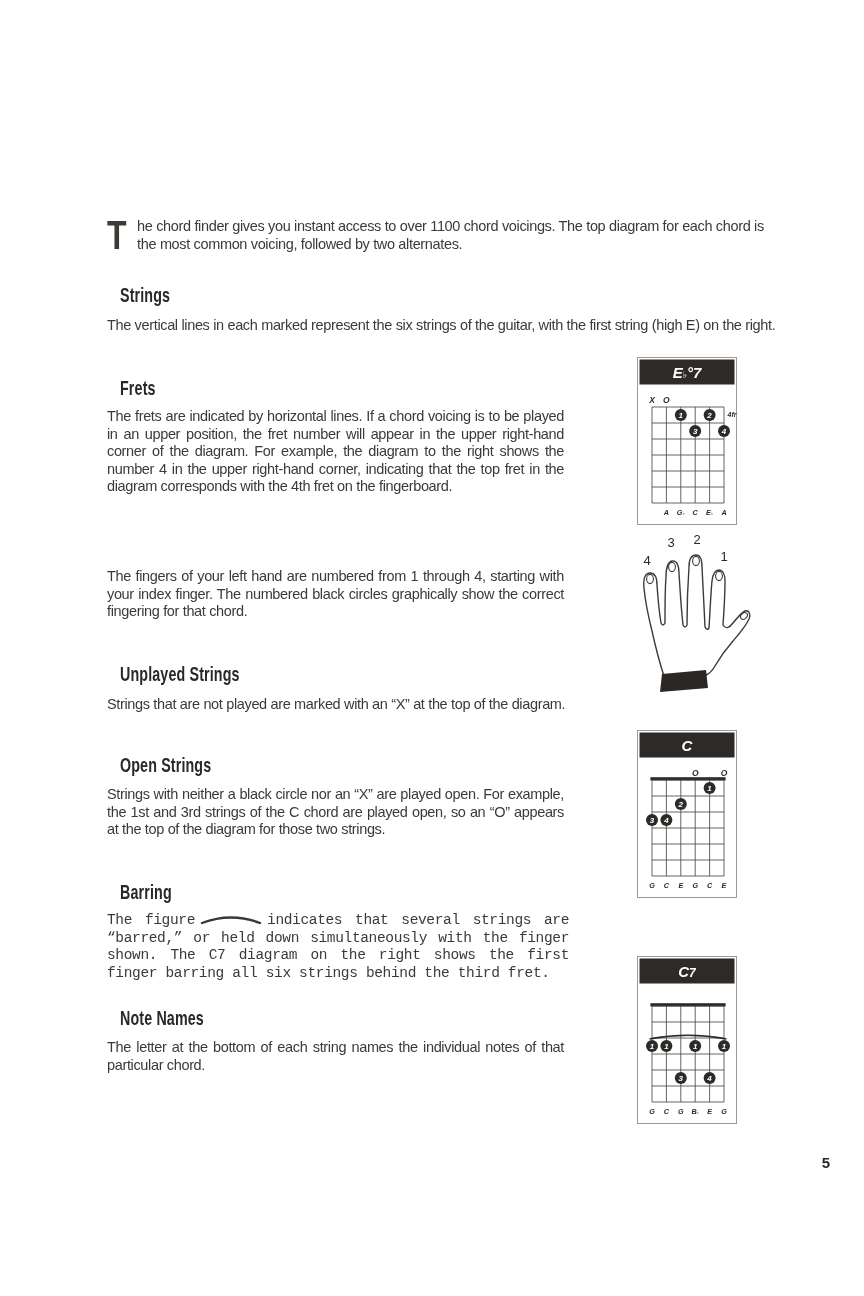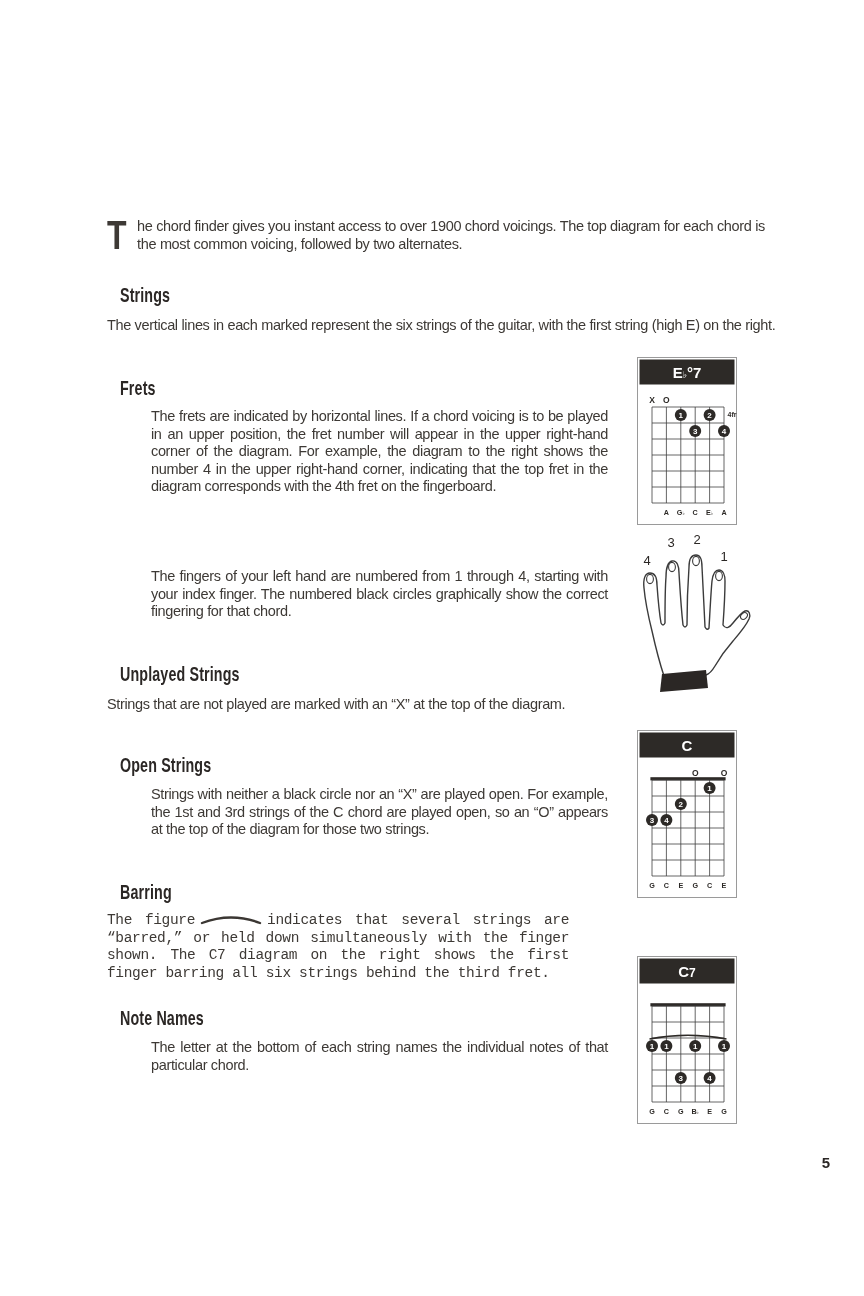--- a/index.html
+++ b/index.html
@@ -15,43 +15,43 @@
   .section-heading{position:absolute;left:120px;height:26px;}
   .heading-inner{
     display:inline-block;font-size:21px;font-weight:bold;color:#2b2725;
     transform:scaleX(0.68);transform-origin:0 50%;white-space:nowrap;letter-spacing:0.2px;
   }
   .body-text{
     position:absolute;left:107px;font-size:14.5px;line-height:17.6px;
     letter-spacing:-0.35px;color:#3d3935;
   }
   .justify{text-align:justify;}
-  .w-narrow{width:457px;margin-left:44px;}
+  .w-narrow{width:457px;}
   .w-mid{width:462px;font-family:Liberation Mono, monospace;}
   .w-wide{width:676px;}
   .dropcap{
     float:left;font-size:40px;line-height:33px;font-weight:bold;color:#3d3935;
     margin:1px 6px 0 0;transform:scaleX(0.8);transform-origin:0 0;
   }
-  .chord-card{position:absolute;left:637px;width:100px;height:200px;}
+  .chord-card{position:absolute;left:637px;width:100px;height:200px;font-style:italic;}
   .hand-fig{position:absolute;left:627px;top:531px;}
   .barre-inline{display:inline-block;vertical-align:middle;margin:0 5px 3px 5px;}
   .page-number{
     position:absolute;left:780px;top:1154px;width:50px;text-align:right;
     font-size:15px;font-weight:bold;color:#2b2725;
   }
 </style>
 </head>
 <body>
 
 <div class="page">
 
 
   <div class="body-text w-wide" style="top:218px">
-    <span class="dropcap">T</span><span>he chord finder gives you instant access to over 1900 chord voicings. The top diagram for each chord is the most common voicing, followed by two alternates.</span>
+    <span class="dropcap">T</span><span>he chord finder gives you instant access to over 1100 chord voicings. The top diagram for each chord is the most common voicing, followed by two alternates.</span>
   </div>
 
   <div class="section-heading" style="top:283px">
     <span class="heading-inner">Strings</span>
   </div>
   <div class="body-text w-wide" style="top:317px">The vertical lines in each marked represent the six strings of the guitar, with the first string (high E) on the right.</div>
 
   <div class="section-heading" style="top:376px">
     <span class="heading-inner">Frets</span>
   </div>

